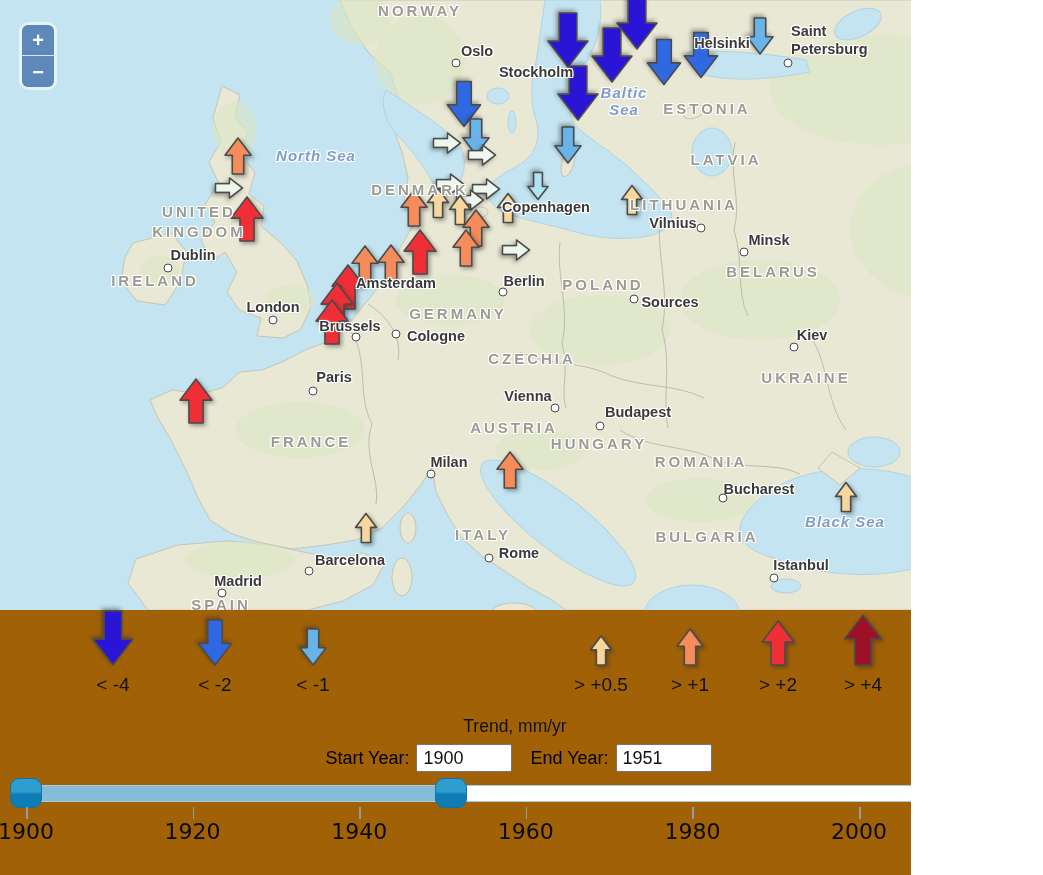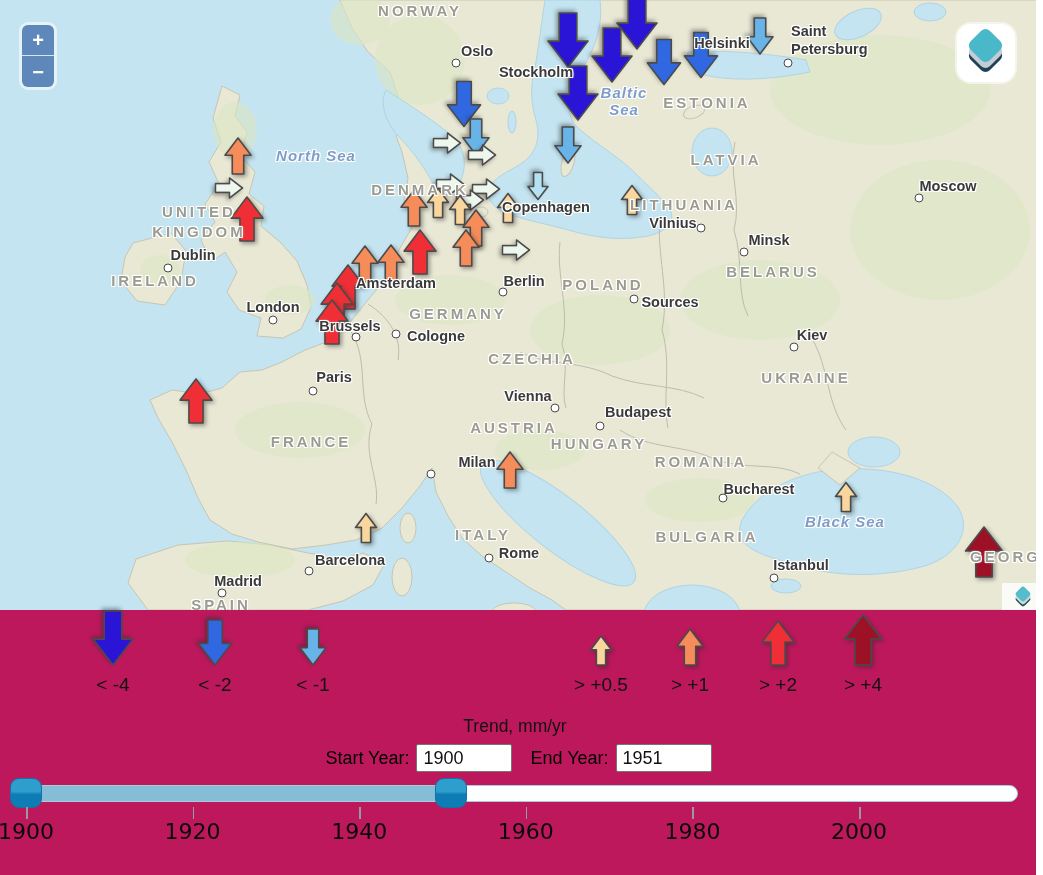--- a/index.html
+++ b/index.html
@@ -1,16 +1,16 @@
 <!DOCTYPE html>
 <html><head>
 <meta charset="utf-8">
 <style>
   html,body{margin:0;padding:0;background:#fff;}
-  .stage{position:relative;width:1036px;height:875px;background:#be185d;overflow:hidden;
+  .stage{position:relative;width:911px;height:875px;background:#a16207;overflow:hidden;
          font-family:"Liberation Sans",sans-serif;}
   
   .map{position:absolute;left:0;top:0;width:1043px;height:610px;overflow:hidden;background:#c3e4f0;}
   .map svg{position:absolute;left:0;top:0;}
   #label-layer{position:absolute;left:0;top:0;width:100%;height:100%;pointer-events:none;}
   .mlabel{position:absolute;transform:translate(-50%,-50%);white-space:pre-line;text-align:center;
           text-shadow:-1px -1px 0 #fff,1px -1px 0 #fff,-1px 1px 0 #fff,1px 1px 0 #fff,0 0 3px #fff;}
   .mlabel.left{transform:translate(0,-50%);text-align:left;}
   .city{font-size:14.5px;font-weight:700;color:#3a3a3a;line-height:1.25;}
   .country{font-size:15px;font-weight:600;color:#9b9b91;letter-spacing:3px;line-height:1.3;}
@@ -187,21 +187,21 @@
           <path d="M0 -25 L18.5 -1 L8.14 -1 L8.14 25 L-8.14 25 L-8.14 -1 L-18.5 -1 Z" fill="#9d1126" stroke="#4b4b4b" stroke-width="1.6" stroke-linejoin="round" class="map-arrow" transform="translate(984 552) rotate(0)"></path>
         </g>
     </svg>
 
     <div id="label-layer">
         <div class="mlabel country" style="left: 420px; top: 11px;">NORWAY</div>
         <div class="mlabel country" style="left: 199px; top: 221px;">UNITED
 KINGDOM</div>
         <div class="mlabel country" style="left: 155px; top: 281px;">IRELAND</div>
         <div class="mlabel country" style="left: 420px; top: 190px;">DENMARK</div>
-        <div class="mlabel country" style="left: 707px; top: 103px; text-align: right;">ESTONIA</div>
+        <div class="mlabel country" style="left: 707px; top: 109px; text-align: right;">ESTONIA</div>
         <div class="mlabel country" style="left: 716px; top: 160px; padding-left: 20px;">LATVIA</div>
         <div class="mlabel country" style="left: 684px; top: 205px;">LITHUANIA</div>
         <div class="mlabel country" style="left: 773px; top: 272px;">BELARUS</div>
         <div class="mlabel country" style="left: 603px; top: 285px;">POLAND</div>
         <div class="mlabel country" style="left: 458px; top: 314px;">GERMANY</div>
         <div class="mlabel country" style="left: 532px; top: 359px;">CZECHIA</div>
         <div class="mlabel country" style="left: 806px; top: 378px;">UKRAINE</div>
         <div class="mlabel country" style="left: 514px; top: 428px;">AUSTRIA</div>
         <div class="mlabel country" style="left: 599px; top: 444px;">HUNGARY</div>
         <div class="mlabel country" style="left: 701px; top: 462px;">ROMANIA</div>
@@ -242,21 +242,21 @@
         <div class="mlabel city" style="left: 273px; top: 307px;">London</div>
         <div class="cdot" style="left: 273px; top: 320px;"></div>
         <div class="mlabel city" style="left: 193px; top: 255px;">Dublin</div>
         <div class="cdot" style="left: 168px; top: 268px;"></div>
         <div class="mlabel city" style="left: 334px; top: 377px;">Paris</div>
         <div class="cdot" style="left: 313px; top: 391px;"></div>
         <div class="mlabel city" style="left: 528px; top: 396px;">Vienna</div>
         <div class="cdot" style="left: 555px; top: 408px;"></div>
         <div class="mlabel city" style="left: 638px; top: 412px;">Budapest</div>
         <div class="cdot" style="left: 600px; top: 426px;"></div>
-        <div class="mlabel city" style="left: 449px; top: 462px; margin-left: 28px;">Milan</div>
+        <div class="mlabel city" style="left: 449px; top: 462px;">Milan</div>
         <div class="cdot" style="left: 431px; top: 474px;"></div>
         <div class="mlabel city" style="left: 519px; top: 553px;">Rome</div>
         <div class="cdot" style="left: 489px; top: 558px;"></div>
         <div class="mlabel city" style="left: 350px; top: 560px;">Barcelona</div>
         <div class="cdot" style="left: 309px; top: 571px;"></div>
         <div class="mlabel city" style="left: 238px; top: 581px;">Madrid</div>
         <div class="cdot" style="left: 222px; top: 593px;"></div>
         <div class="mlabel city" style="left: 759px; top: 489px;">Bucharest</div>
         <div class="cdot" style="left: 723px; top: 498px;"></div>
         <div class="mlabel city" style="left: 801px; top: 565px;">Istanbul</div>

